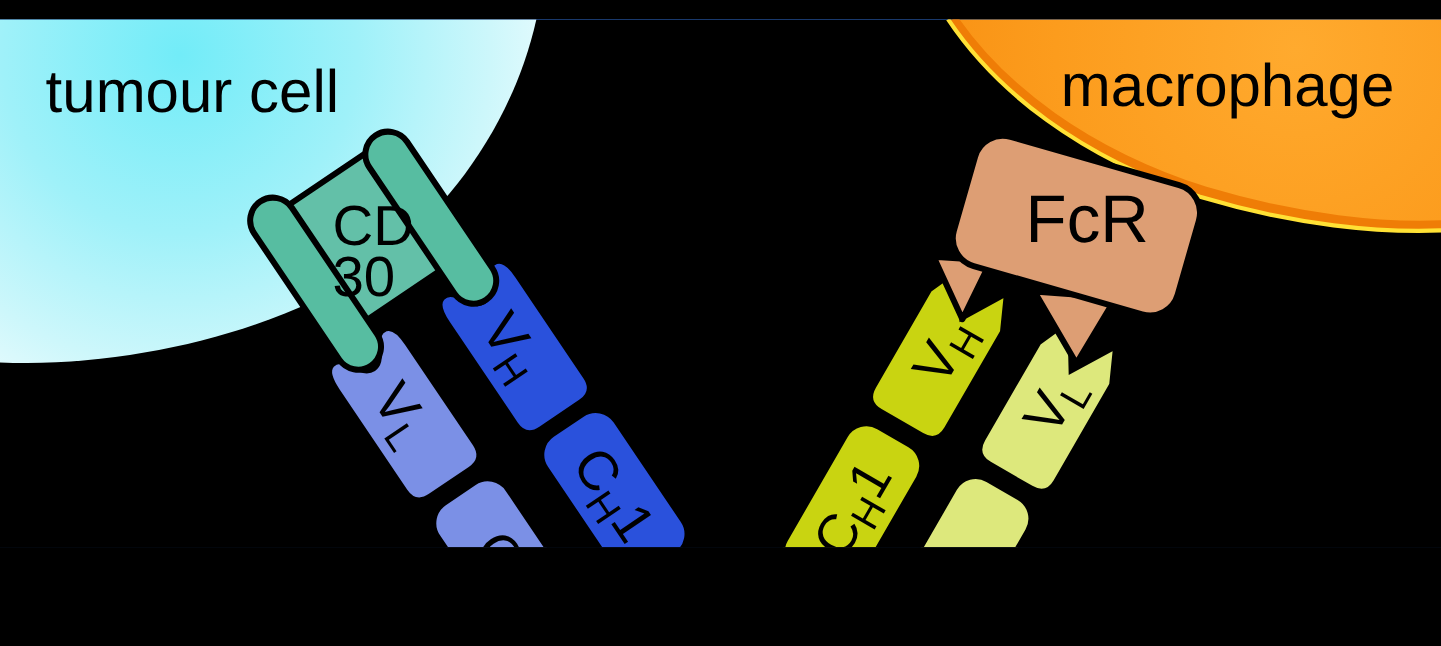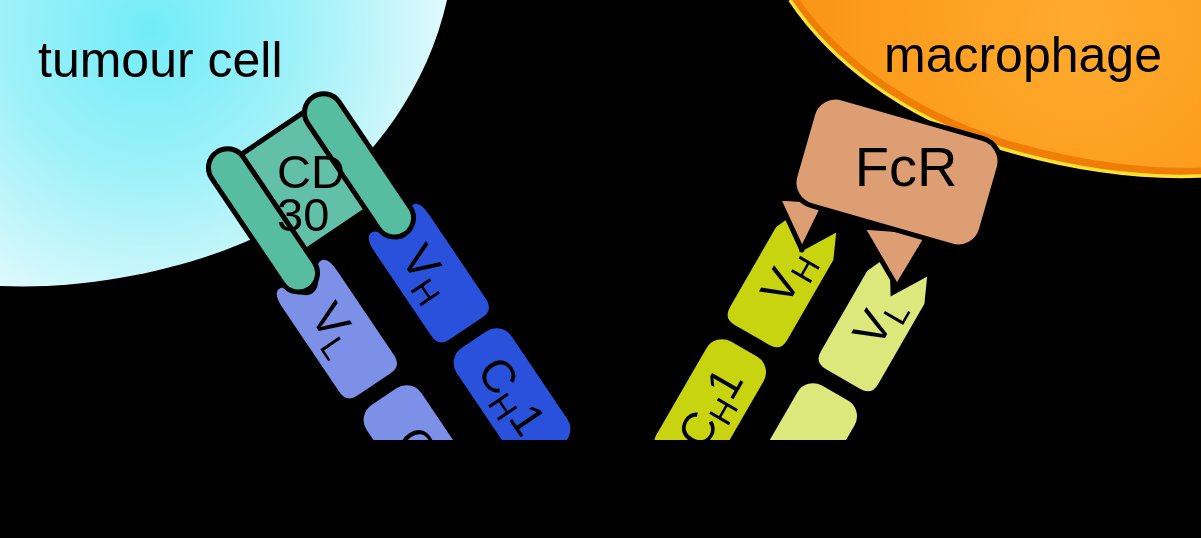--- a/index.html
+++ b/index.html
@@ -1,16 +1,16 @@
 <!DOCTYPE html>
 <html><head>
 <meta charset="utf-8">
 <style>
   html,body{margin:0;padding:0;background:#000;}
-  .stage{width:1201px;height:440px;position:relative;overflow:hidden;background:#3b82f6;}
+  .stage{width:1201px;height:440px;position:relative;overflow:hidden;background:#3b82f6;margin-top:16px;}
   svg{display:block;}
   text{font-family:"Liberation Sans","DejaVu Sans",sans-serif;fill:#000;}
   .cell-label{font-size:50px;}
   .receptor-label{font-size:56px;}
   .cd30-label{font-size:47px;}
   .dmain{font-size:46px;}
   .dsub{font-size:33px;}
   .s-label{font-size:37px;font-weight:bold;}
   .domain{stroke:#000;stroke-width:4;}
   .pillar{stroke:#000;stroke-width:5;}

